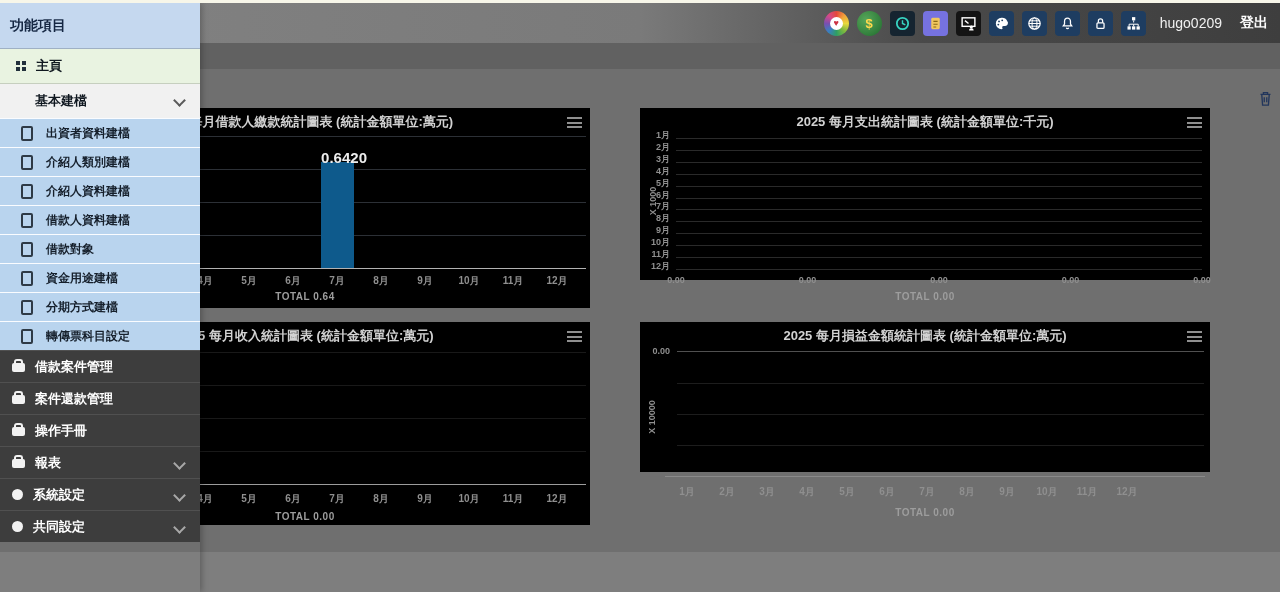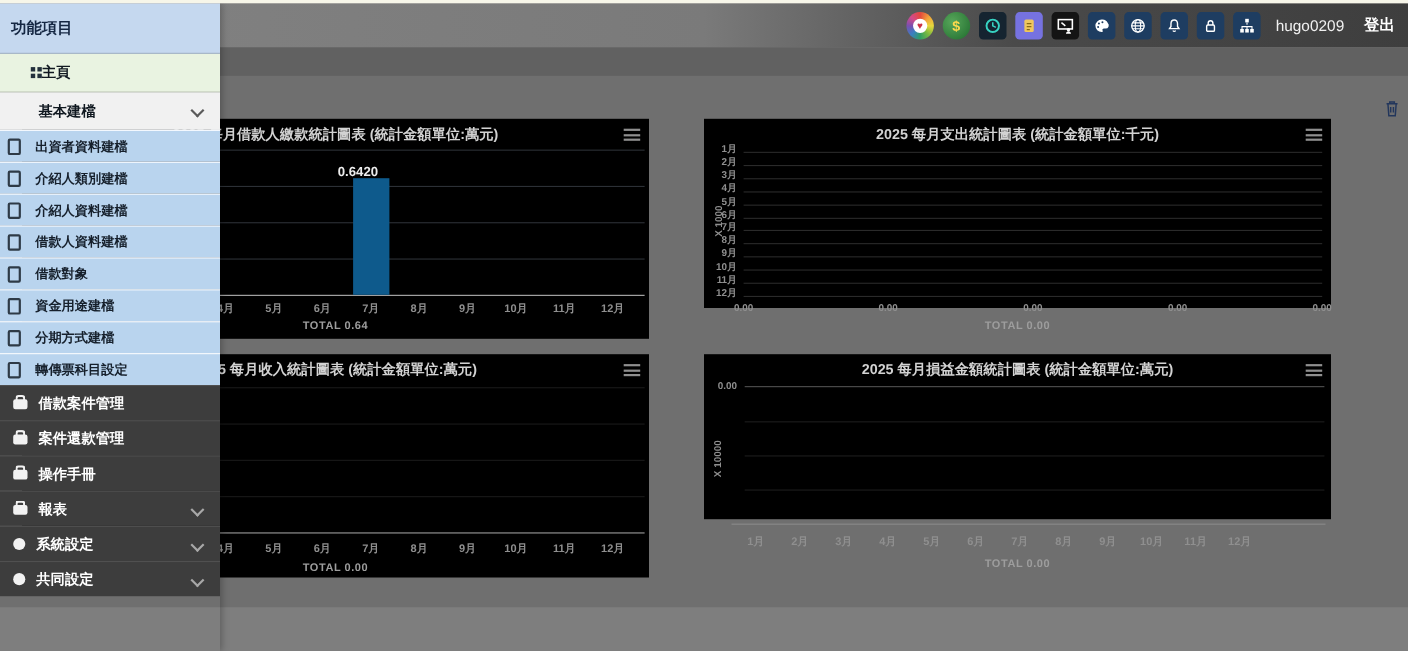--- a/index.html
+++ b/index.html
@@ -25,26 +25,26 @@
      background:radial-gradient(circle at 35% 35%,#57a65a,#1f6b2d);
      color:#ffd94d;font-weight:bold;font-size:13px;display:flex;align-items:center;justify-content:center}
   .tb-user{color:#f0f0f0;font-size:14px;margin-left:6px}
   .tb-logout{color:#ffffff;font-size:14px;font-weight:bold;margin-left:10px;cursor:pointer}
   .trash{position:absolute;right:7px;top:47px;cursor:pointer}
   
   .sidebar{position:absolute;left:0;top:3px;width:200px;height:589px;z-index:30;
            box-shadow:2px 0 6px rgba(0,0,0,.25);display:flex;flex-direction:column}
   .side-head{height:45px;background:#c5d8ef;display:flex;align-items:center;padding-left:10px;
              font-size:14px;font-weight:bold;color:#152743;border-bottom:1px solid #9fb0c4;flex:0 0 auto}
-  .side-home{height:34px;background:#e9f3e1;display:flex;align-items:center;padding-left:28px;
+  .side-home{height:34px;background:#e9f3e1;display:flex;align-items:center;gap:10px;padding-left:16px;
              font-size:13px;font-weight:bold;color:#101820;border-bottom:1px solid #c6cfbf;cursor:pointer;flex:0 0 auto}
   .side-group{height:34px;background:#f1f1f1;display:flex;align-items:center;padding-left:35px;
              font-size:13px;font-weight:bold;color:#101820;cursor:pointer;position:relative;flex:0 0 auto}
   .sub-item{height:28px;background:#b9d4ee;border-top:1px solid #fafcff;display:flex;align-items:center;
-            gap:13px;padding-left:7px;font-size:12px;font-weight:bold;color:#16202c;cursor:pointer;flex:0 0 auto}
+            gap:13px;padding-left:21px;font-size:12px;font-weight:bold;color:#16202c;cursor:pointer;flex:0 0 auto}
   .dark-item{height:31px;background:#3d3d3d;border-top:1px solid #505050;display:flex;align-items:center;
             gap:10px;padding-left:12px;font-size:13px;font-weight:bold;color:#fff;cursor:pointer;position:relative;flex:0 0 auto}
   .ic-grid{display:grid;grid-template-columns:4px 4px;grid-template-rows:4px 4px;gap:2px;flex:0 0 auto}
   .ic-grid b{background:#22303c}
   .ic-doc{width:8px;height:11px;border:2px solid #2e3a46;border-radius:2px;flex:0 0 auto}
   .ic-brief{width:13px;height:9px;background:#f2f2f2;border-radius:2px;position:relative;flex:0 0 auto;margin-top:2px}
   .ic-brief::before{content:"";position:absolute;top:-4px;left:2px;width:5px;height:3px;
             border:2px solid #f2f2f2;border-bottom:none;border-radius:3px 3px 0 0}
   .ic-dot{width:11px;height:11px;border-radius:50%;background:#f2f2f2;flex:0 0 auto}
   .chev{width:7px;height:7px;border-right:2px solid #5a5a5a;border-bottom:2px solid #5a5a5a;
@@ -58,21 +58,21 @@
   #c4{left:640px;top:322px;width:570px;height:150px}
   .ptitle{position:absolute;top:5px;left:0;right:0;text-align:center;font-size:13px;font-weight:bold;color:#d2d2d2;white-space:nowrap}
   .burger{position:absolute;top:9px;right:8px;width:15px;height:11px;display:flex;flex-direction:column;justify-content:space-between;cursor:pointer}
   .burger i{display:block;height:2px;background:#8f8f8f}
   .gl{position:absolute;height:1px;left:0;right:4px;background:#222}
   .base{position:absolute;height:1px;left:0;right:4px}
   .mon{position:absolute;font-size:10px;font-weight:bold;color:#8f8f8f;text-align:center}
   .total{position:absolute;left:0;right:0;text-align:center;font-size:10px;font-weight:bold;color:#9d9d9d;letter-spacing:.5px}
   .rot{position:absolute;font-size:9px;font-weight:bold;color:#8f8f8f;text-align:center;transform:rotate(-90deg)}
   .vbar{position:absolute}
-  .blabel{position:absolute;font-size:12px;font-weight:bold;color:#ededed;text-align:left}
+  .blabel{position:absolute;font-size:15px;font-weight:bold;color:#ededed;text-align:right}
   .ylab{position:absolute;font-size:9px;font-weight:bold;color:#8f8f8f;text-align:right;width:26px}
   .xtick{position:absolute;font-size:9px;font-weight:bold;color:#8f8f8f;width:40px;text-align:center}
 </style>
 </head>
 <body>
 
 <div class="topstrip"></div>
 
 <div class="topbar">
   <div class="topbar-right">

